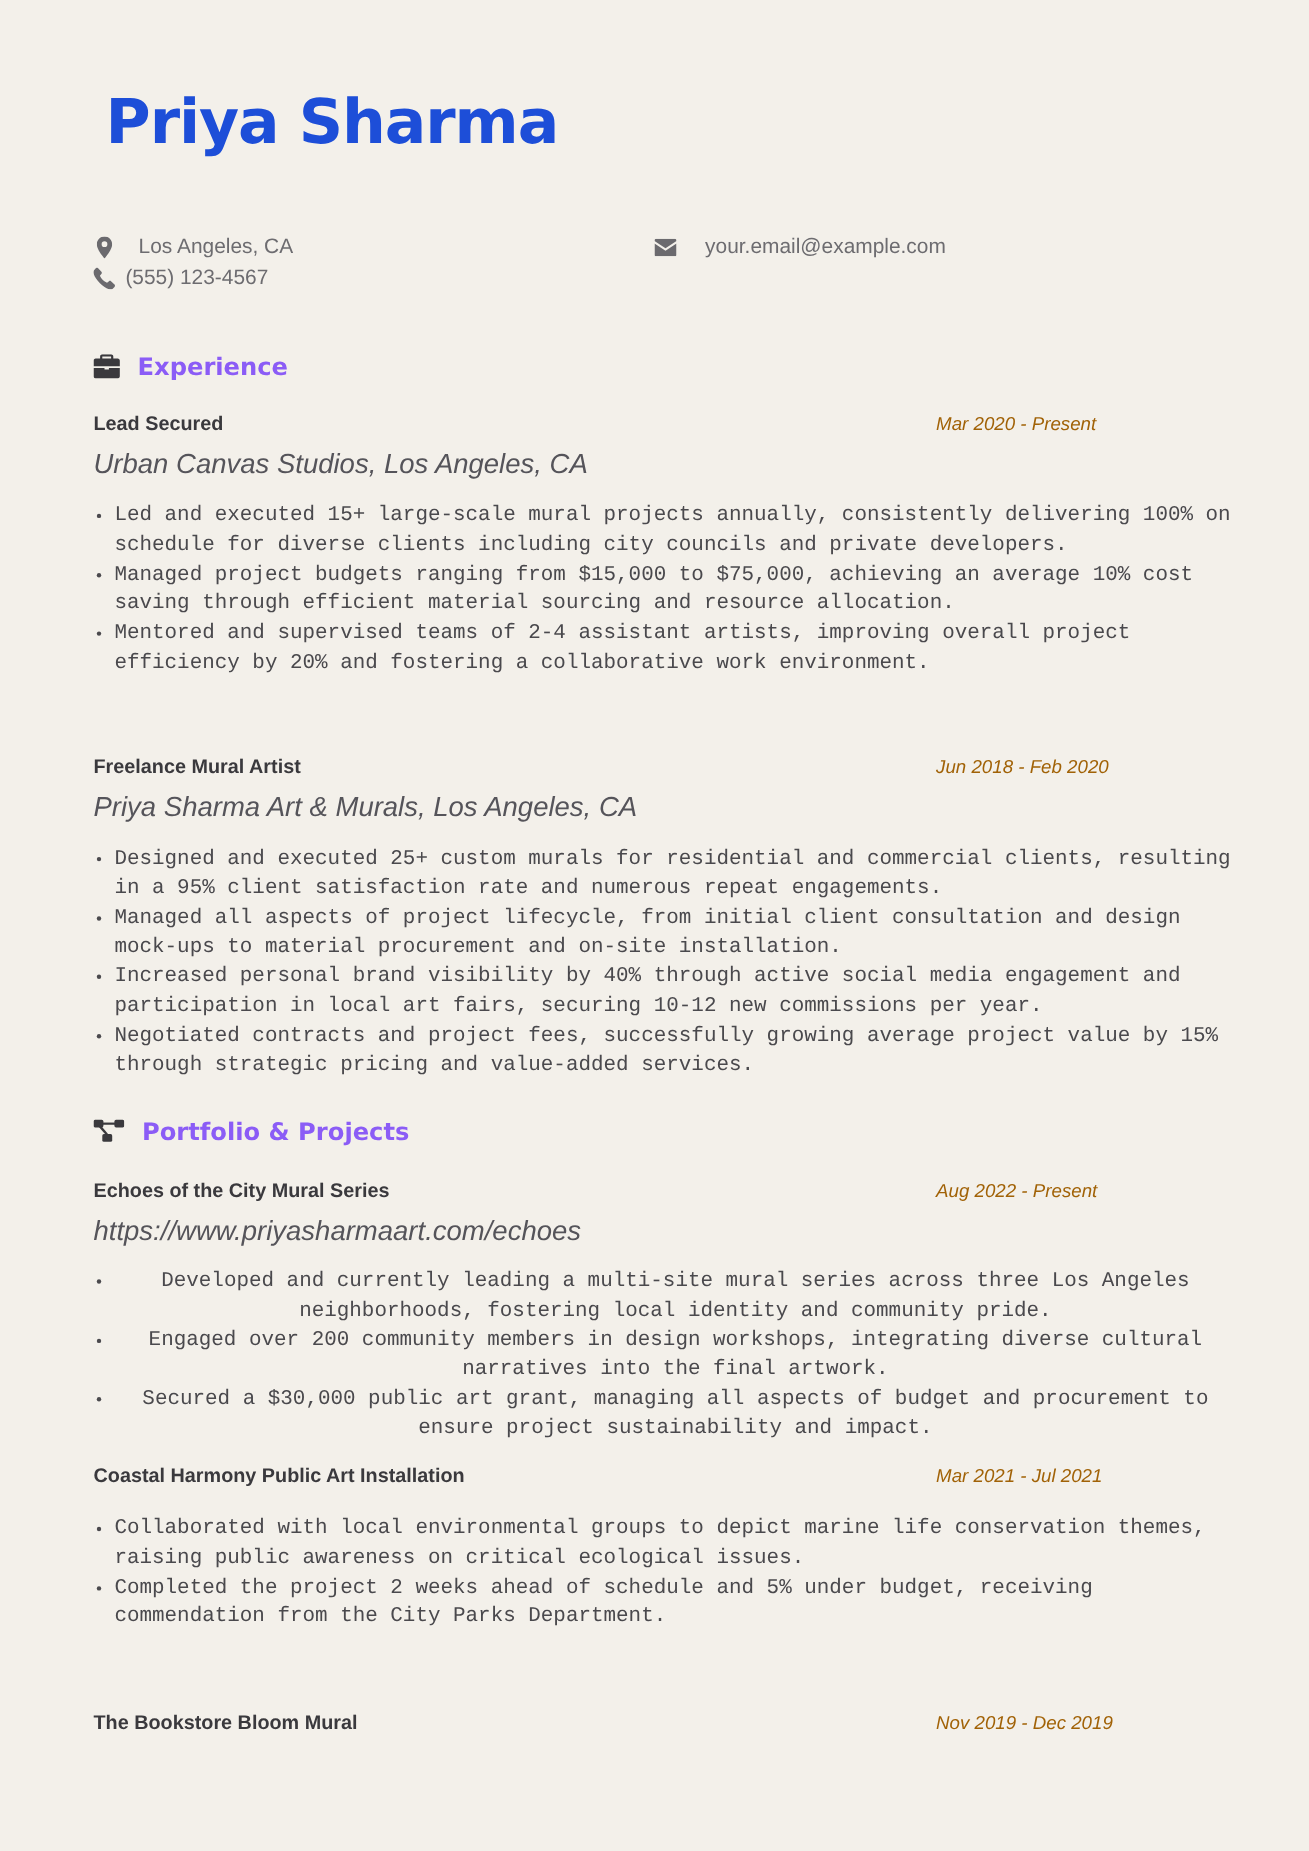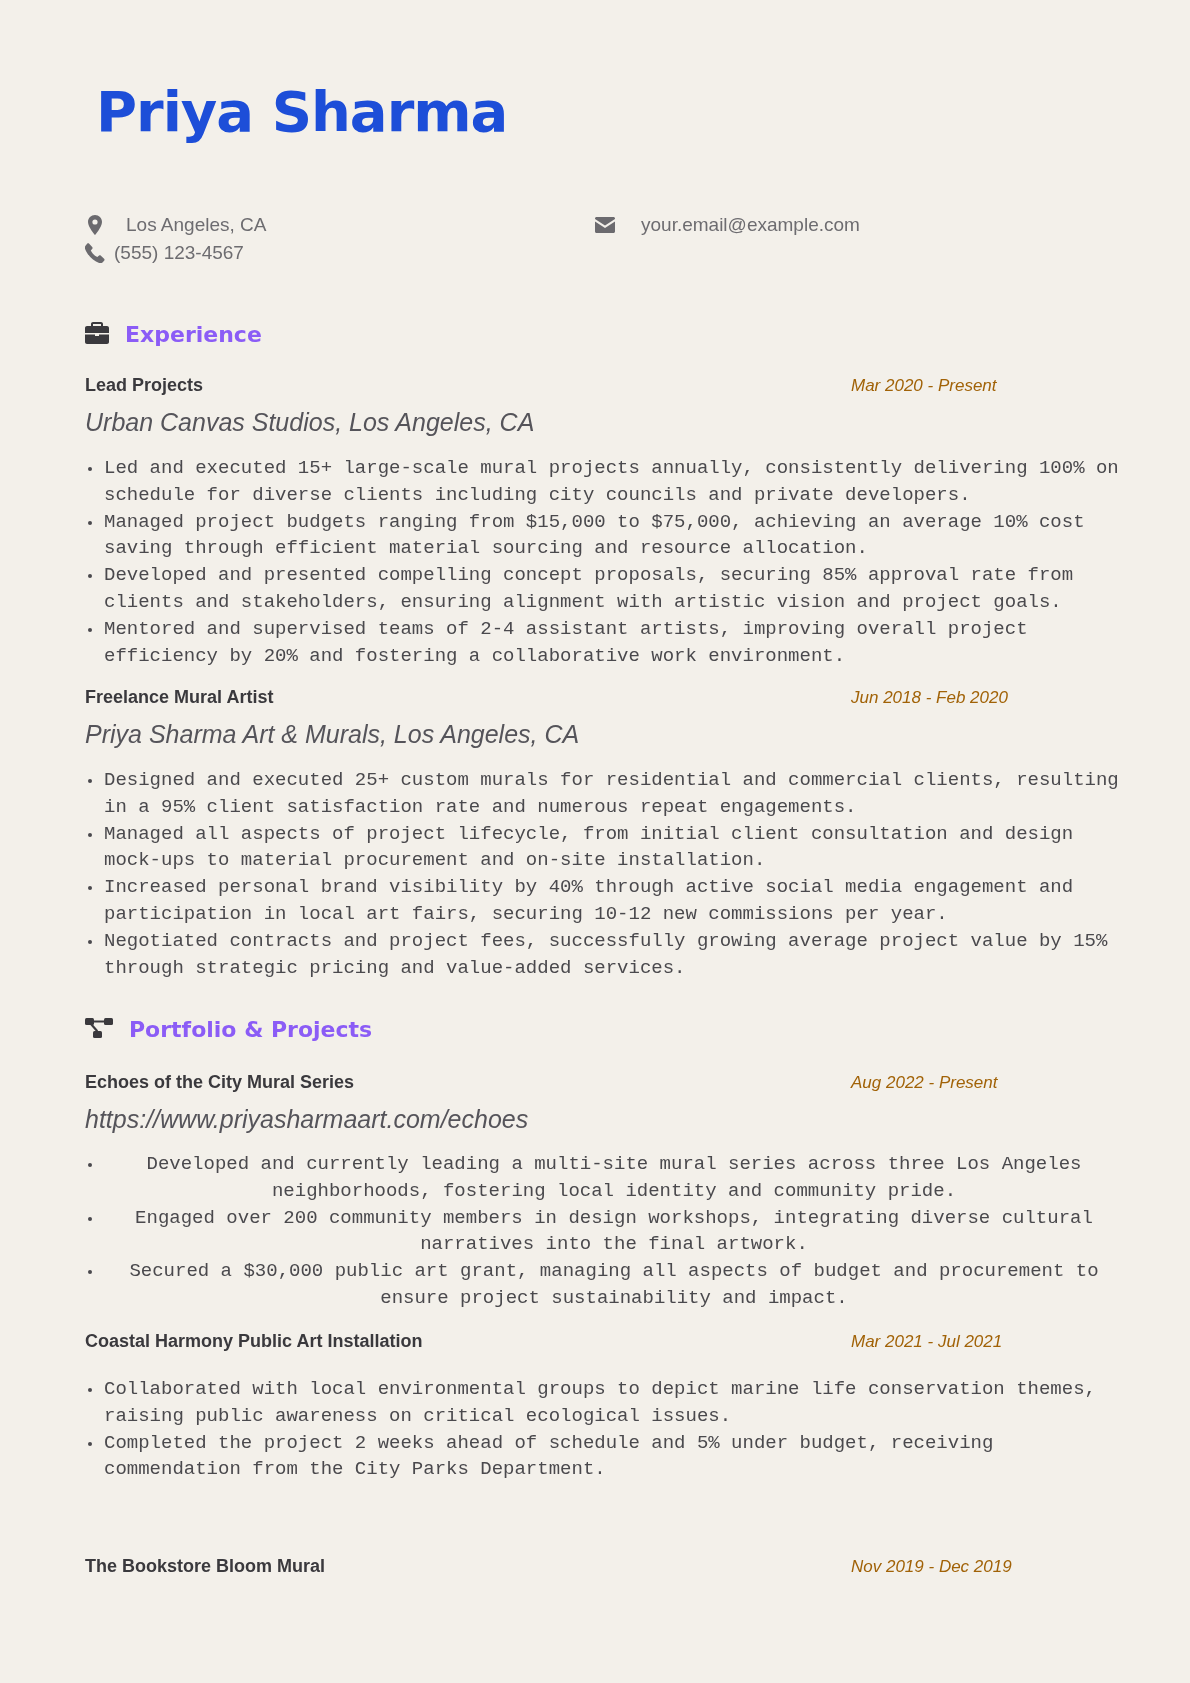--- a/index.html
+++ b/index.html
@@ -77,27 +77,26 @@
 
   <div class="section-head" style="top:322px;">
     <span>
       <svg width="24" height="22" viewBox="0 0 24 22">
           <path d="M8 0h8c1.1 0 2 .9 2 2v2h4c1.1 0 2 .9 2 2v5H0V6c0-1.1.9-2 2-2h4V2c0-1.1.9-2 2-2zm0 2v2h8V2zM0 12.5h10v1.5h4v-1.5h10V20c0 1.1-.9 2-2 2H2c-1.1 0-2-.9-2-2z"></path>
         </svg>
     </span>
     <span>Experience</span>
   </div>
 
-  <div class="entry-title" style="top:375px;">Lead Projects</div>
+  <div class="entry-title" style="top:375px;">Lead Secured</div>
   <div class="entry-date" style="top:376px;">Mar 2020 - Present</div>
   <div class="entry-sub" style="top:408px;">Urban Canvas Studios, Los Angeles, CA</div>
   <ul class="bullets" style="top:455px;">
     <li>Led and executed 15+ large-scale mural projects annually, consistently delivering 100% on schedule for di­verse clients including city councils and private developers.</li>
     <li>Managed project budgets ranging from $15,000 to $75,000, achieving an average 10% cost saving through effi­cient material sourcing and resource allocation.</li>
-    <li>Developed and presented compelling concept proposals, securing 85% approval rate from clients and stake­holders, ensuring alignment with artistic vision and project goals.</li>
     <li>Mentored and supervised teams of 2-4 assistant artists, improving overall project efficiency by 20% and foster­ing a collaborative work environment.</li>
   </ul>
 
   <div class="entry-title" style="top:687px;">Freelance Mural Artist</div>
   <div class="entry-date" style="top:688px;">Jun 2018 - Feb 2020</div>
   <div class="entry-sub" style="top:720px;">Priya Sharma Art &amp; Murals, Los Angeles, CA</div>
   <ul class="bullets" style="top:767px;">
     <li>Designed and executed 25+ custom murals for residential and commercial clients, resulting in a 95% client sat­isfaction rate and numerous repeat engagements.</li>
     <li>Managed all aspects of project lifecycle, from initial client consultation and design mock-ups to material pro­curement and on-site installation.</li>
     <li>Increased personal brand visibility by 40% through active social media engagement and participation in local art fairs, securing 10-12 new commissions per year.</li>

